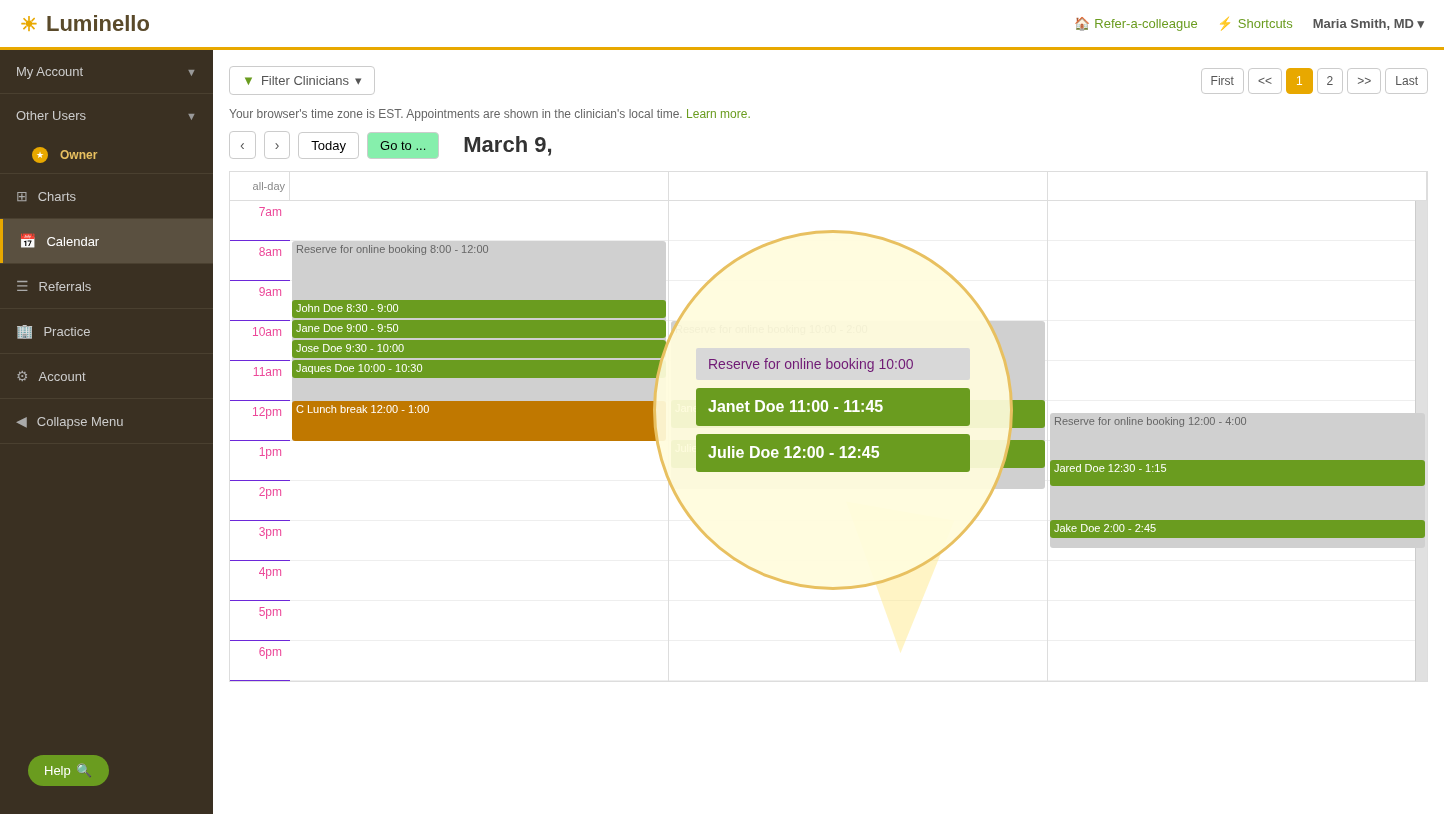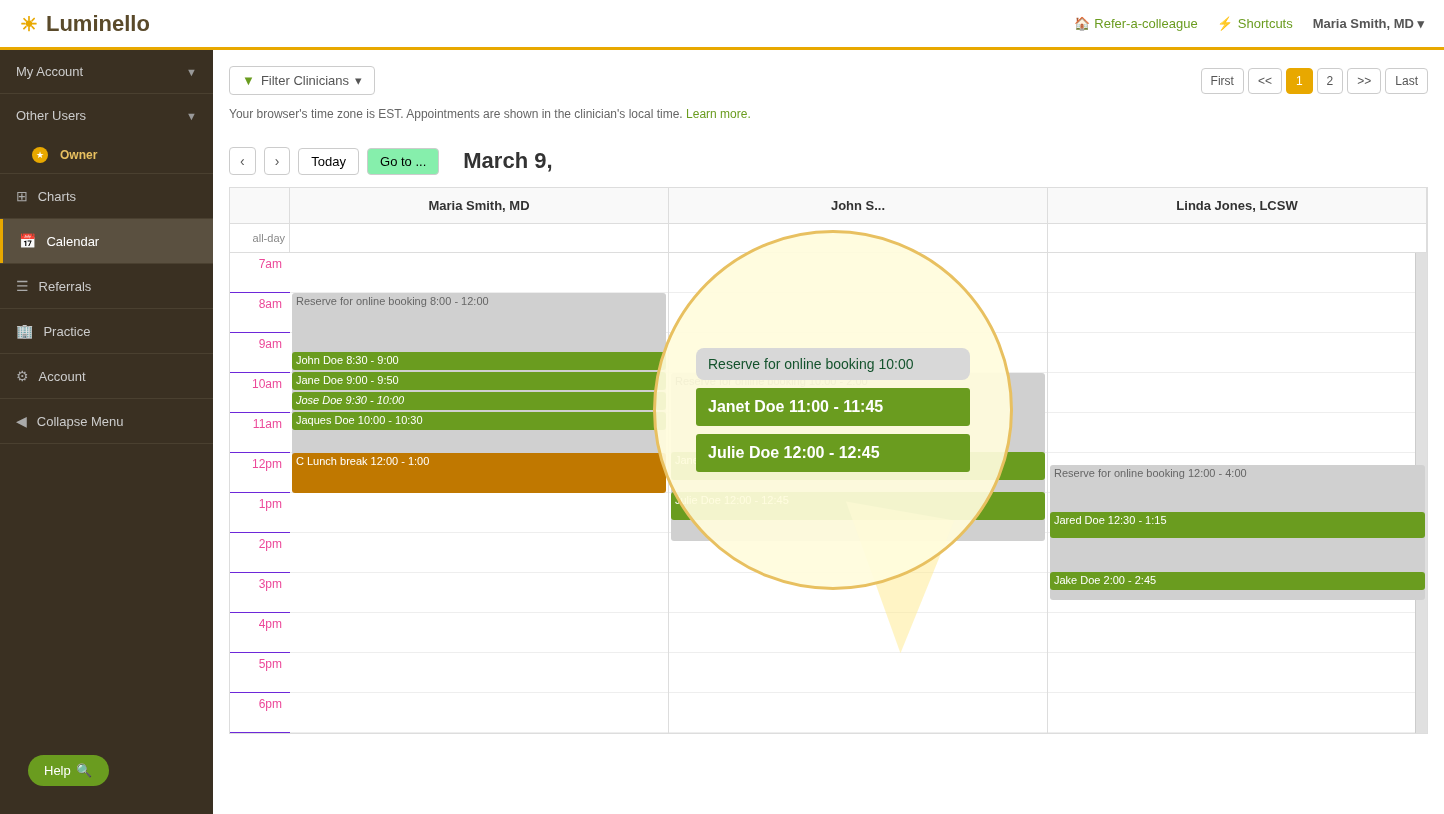--- a/index.html
+++ b/index.html
@@ -37,21 +37,21 @@
     
     .cal-toolbar { display: flex; align-items: center; justify-content: space-between; margin-bottom: 12px; }
     .cal-toolbar-left { display: flex; align-items: center; gap: 8px; }
     .filter-btn { background: #fff; border: 1px solid #ccc; border-radius: 4px; padding: 6px 12px; cursor: pointer; display: flex; align-items: center; gap: 6px; font-size: 13px; color: #555; }
     .filter-btn .funnel { color: #6a9c1f; }
     .cal-toolbar-right { display: flex; align-items: center; gap: 4px; }
     .page-btn { background: #fff; border: 1px solid #ccc; border-radius: 4px; padding: 5px 9px; cursor: pointer; font-size: 12px; color: #555; }
     .page-btn.active { background: #e8a800; color: #fff; border-color: #e8a800; }
 
     
-    .tz-notice { font-size: 12px; color: #666; margin-bottom: 26px; }
+    .tz-notice { font-size: 12px; color: #666; margin-bottom: 10px; }
     .tz-notice a { color: #6a9c1f; text-decoration: none; }
 
     
     .nav-controls { display: flex; align-items: center; gap: 8px; margin-bottom: 12px; }
     .nav-btn { background: #fff; border: 1px solid #ccc; border-radius: 4px; padding: 5px 10px; cursor: pointer; font-size: 14px; color: #555; }
     .today-btn { background: #fff; border: 1px solid #ccc; border-radius: 4px; padding: 5px 12px; cursor: pointer; font-size: 13px; }
     .goto-btn { background: #86efac; border: 1px solid #ccc; border-radius: 4px; padding: 5px 12px; cursor: pointer; font-size: 13px; }
     .date-display { font-size: 22px; font-weight: bold; color: #333; margin-left: 16px; }
 
     
@@ -61,21 +61,21 @@
     .cal-header-cell:first-child { border-right: 1px solid #ddd; }
     .time-label { height: 40px; display: flex; align-items: flex-start; justify-content: flex-end; padding-right: 8px; font-size: 12px; color: #ec4899; border-bottom: 1px solid #6d28d9; padding-top: 4px; }
     .day-col { border-right: 1px solid #ddd; position: relative; }
     .time-slot { height: 40px; border-bottom: 1px solid #eee; position: relative; }
 
     
     .event { position: absolute; left: 2px; right: 2px; border-radius: 3px; padding: 2px 4px; font-size: 11px; overflow: hidden; z-index: 1; }
     .event-green { background: #6a9c1f; color: #fff; margin-top: 39px; }
     .event-gray { background: #d0d0d0; color: #666; font-size: 11px; }
     .event-orange { background: #c07800; color: #fff; }
-    .zoom-event-gray { background: #d8d8d8; color: #14532d; padding: 8px 12px; border-radius: 8px; font-size: 14px; margin-bottom: 8px; }
+    .zoom-event-gray { background: #d8d8d8; color: #701a75; padding: 8px 12px; border-radius: 2px; font-size: 14px; margin-bottom: 8px; }
     .zoom-event-green { background: #6a9c1f; color: #fff; padding: 10px 12px; border-radius: 3px; font-size: 16px; font-weight: bold; margin-bottom: 8px; }
     .zoom-event-green2 { background: #6a9c1f; color: #fff; padding: 10px 12px; border-radius: 3px; font-size: 16px; font-weight: bold; }
 
     .allday-row { display: grid; grid-template-columns: 60px 1fr 1fr 1fr; border-bottom: 1px solid #ddd; }
     .allday-label { font-size: 11px; color: #888; padding: 8px 4px; text-align: right; border-right: 1px solid #ddd; }
     .allday-cell { border-right: 1px solid #ddd; height: 28px; }
 
     .sidebar-bottom { margin-top: auto; padding: 12px; }
   </style>
 </head>
@@ -206,26 +206,20 @@
     <div class="nav-controls">
       <button class="nav-btn">‹</button>
       <button class="nav-btn">›</button>
       <button class="today-btn">Today</button>
       <button class="goto-btn">Go to ...</button>
       <span class="date-display">March 9,</span>
     </div>
 
     <div class="cal-grid">
 
-      <div class="cal-header-row">
-        <div class="cal-header-cell"></div>
-        <div class="cal-header-cell">Maria Smith, MD</div>
-        <div class="cal-header-cell">John S...</div>
-        <div class="cal-header-cell">Linda Jones, LCSW</div>
-      </div>
 
       <div class="allday-row">
         <div class="allday-label">all-day</div>
         <div class="allday-cell"></div>
         <div class="allday-cell"></div>
         <div class="allday-cell"></div>
       </div>
 
       <div style="display:grid;grid-template-columns:60px 1fr 1fr 1fr;position:relative;">
 
@@ -254,21 +248,21 @@
           <div class="time-slot" style="height:40px;"></div>
           <div class="time-slot" style="height:40px;"></div>
           <div class="time-slot" style="height:40px;"></div>
           <div class="time-slot" style="height:40px;"></div>
           <div class="time-slot" style="height:40px;"></div>
           <div class="time-slot" style="height:40px;"></div>
 
           <div class="event event-gray" style="top:40px;height:168px;">Reserve for online booking 8:00 - 12:00</div>
           <div class="event event-green" style="top:60px;height:18px;">John Doe 8:30 - 9:00</div>
           <div class="event event-green" style="top:80px;height:18px;">Jane Doe 9:00 - 9:50</div>
-          <div class="event event-green" style="top:100px;height:18px;font-style:italic;">Jose Doe 9:30 - 10:00</div>
+          <div class="event event-green" style="top:100px;height:18px;">Jose Doe 9:30 - 10:00</div>
           <div class="event event-green" style="top:120px;height:18px;">Jaques Doe 10:00 - 10:30</div>
           <div class="event event-orange" style="top:200px;height:40px;">C Lunch break 12:00 - 1:00</div>
         </div>
 
         <div class="day-col" style="position:relative;height:480px;">
           <div class="time-slot" style="height:40px;"></div>
           <div class="time-slot" style="height:40px;"></div>
           <div class="time-slot" style="height:40px;"></div>
           <div class="time-slot" style="height:40px;"></div>
           <div class="time-slot" style="height:40px;"></div>

